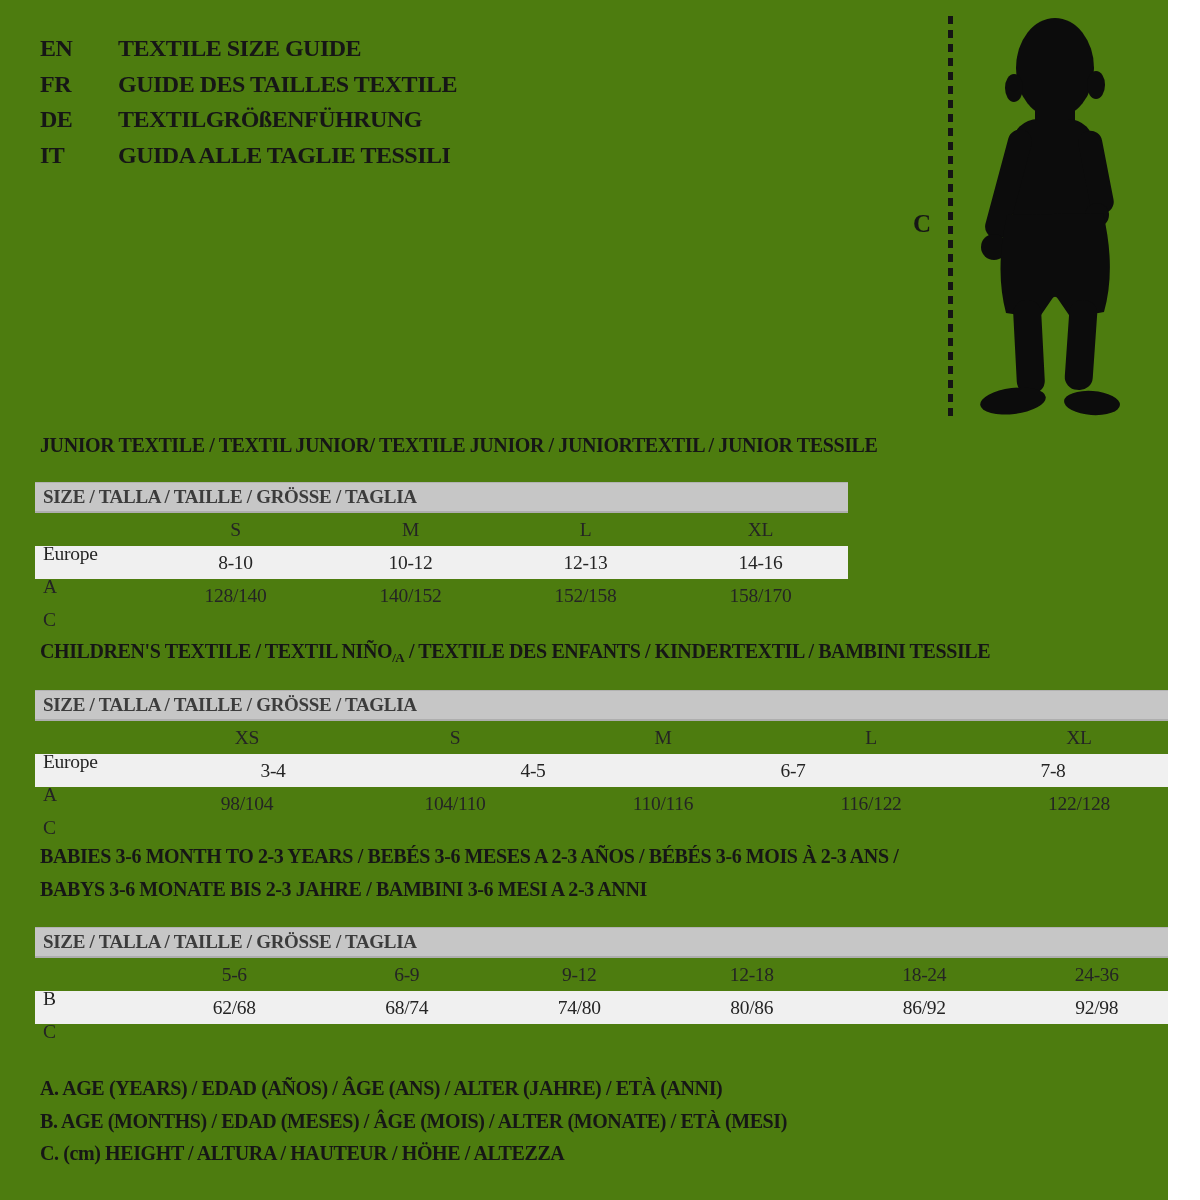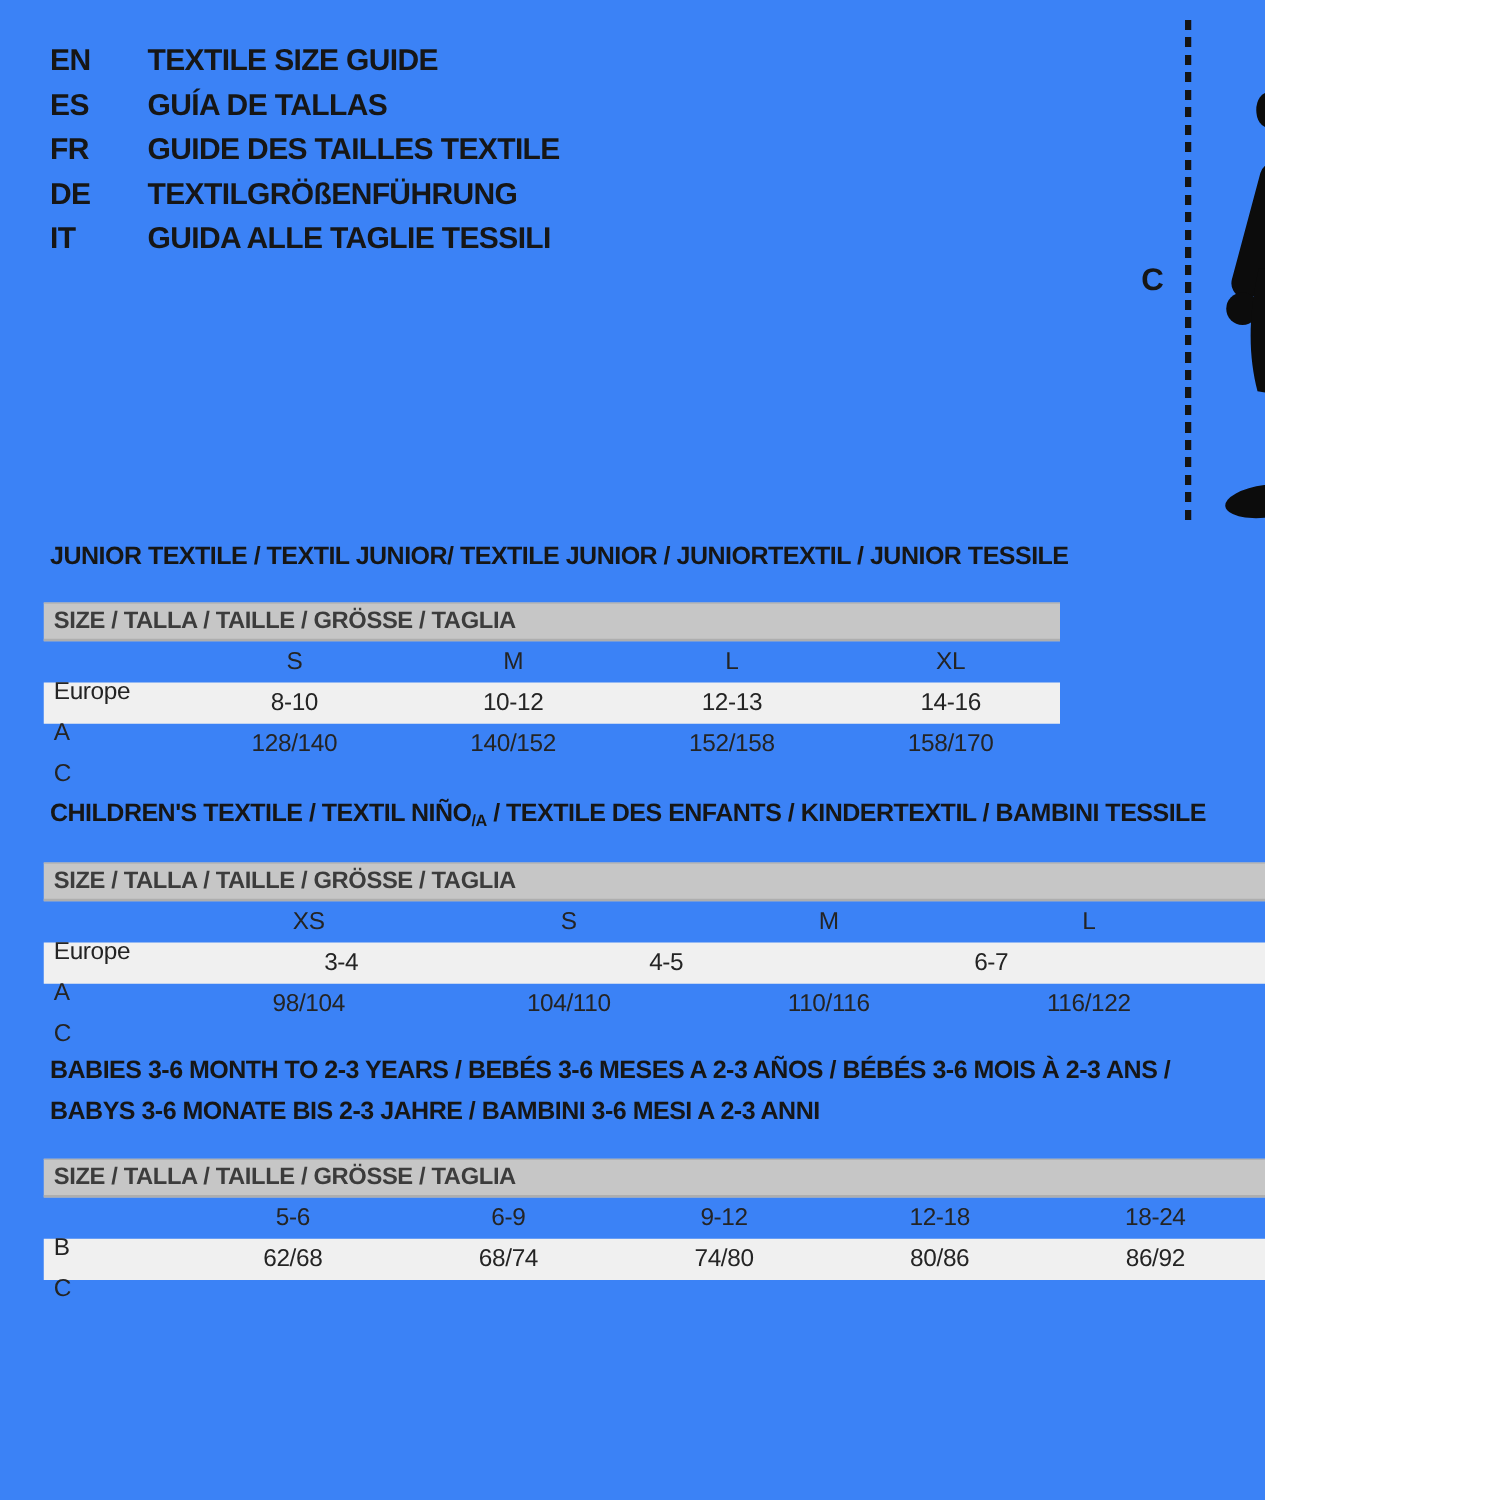--- a/index.html
+++ b/index.html
@@ -1,18 +1,18 @@
 <!DOCTYPE html>
 <html><head>
 <meta charset="utf-8">
 <style>
   html,body { margin:0; padding:0; background:#fff; }
   .page {
-    position:relative; width:1012px; height:1200px; background:#3b82f6;
-    font-family:Liberation Sans, sans-serif; color:#161616;
+    position:relative; width:1168px; height:1200px; background:#4d7c0f;
+    font-family:Liberation Serif, serif; color:#161616;
     overflow:hidden;
   }
   
   .lang-list { position:absolute; left:40px; top:31px; }
   .lang-row { display:flex; font-weight:bold; font-size:24px; line-height:35.5px; letter-spacing:-0.5px; }
   .lang-code { width:78px; }
   
   .measure-line {
     position:absolute; left:948px; top:16px; width:5px; height:400px;
     background:repeating-linear-gradient(to bottom,#141414 0 8px,transparent 8px 14px);
@@ -41,24 +41,20 @@
 </style>
 </head>
 <body>
 
 <div class="page">
 
   <div class="lang-list">
     <div class="lang-row">
       <span class="lang-code">EN</span>
       <span class="lang-label">TEXTILE SIZE GUIDE</span>
-    </div>
-    <div class="lang-row">
-      <span class="lang-code">ES</span>
-      <span class="lang-label">GUÍA DE TALLAS</span>
     </div>
     <div class="lang-row">
       <span class="lang-code">FR</span>
       <span class="lang-label">GUIDE DES TAILLES TEXTILE</span>
     </div>
     <div class="lang-row">
       <span class="lang-code">DE</span>
       <span class="lang-label">TEXTILGRÖßENFÜHRUNG</span>
     </div>
     <div class="lang-row">
@@ -161,14 +157,19 @@
       <span class="lbl">C</span>
       <span class="c">62/68</span>
       <span class="c">68/74</span>
       <span class="c">74/80</span>
       <span class="c">80/86</span>
       <span class="c">86/92</span>
       <span class="c">92/98</span>
     </div>
   </div>
 
+  <div class="legend">
+    <div class="legend-line">A. AGE (YEARS) / EDAD (AÑOS) / ÂGE (ANS) / ALTER (JAHRE) / ETÀ (ANNI)</div>
+    <div class="legend-line">B. AGE (MONTHS) / EDAD (MESES) / ÂGE (MOIS) / ALTER (MONATE) / ETÀ (MESI)</div>
+    <div class="legend-line">C. (cm) HEIGHT / ALTURA / HAUTEUR / HÖHE / ALTEZZA</div>
+  </div>
 
 </div>
 
 </body></html>

